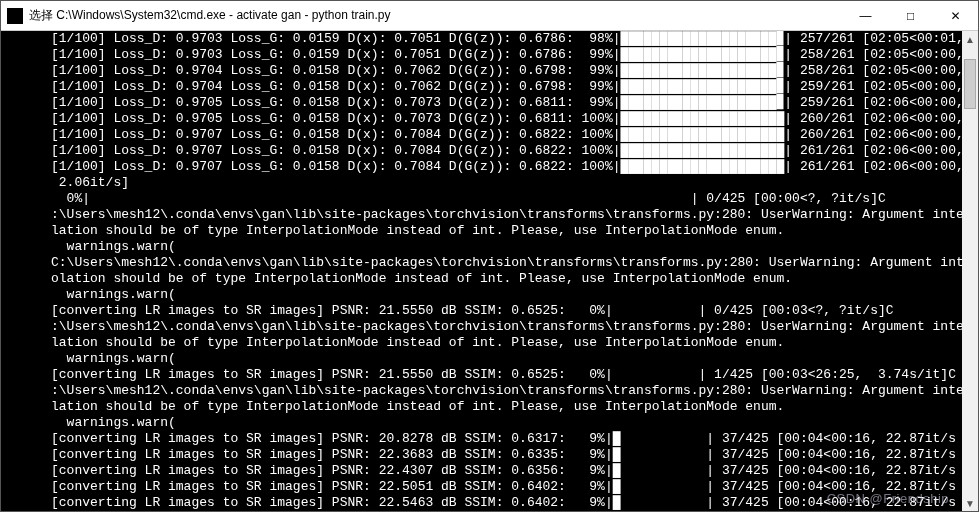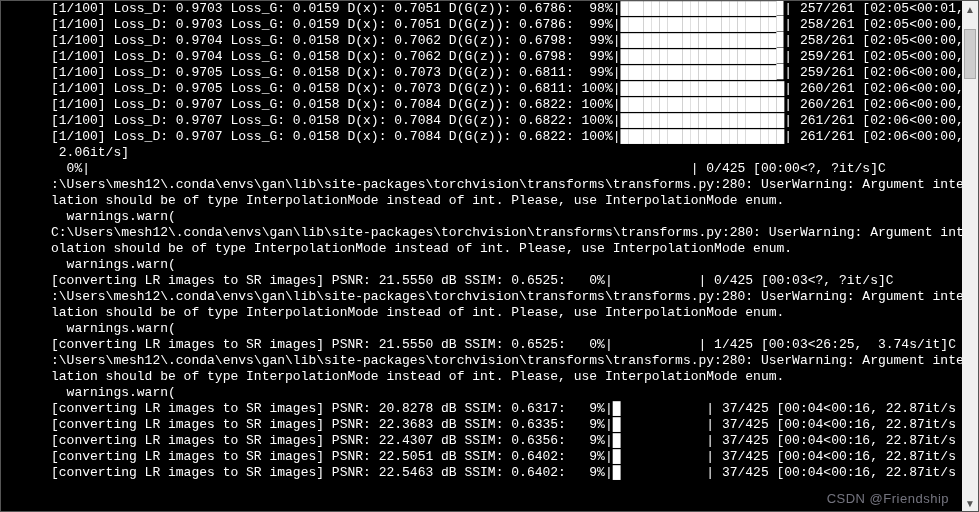--- a/index.html
+++ b/index.html
@@ -15,20 +15,32 @@
   .scrollbar { width: 16px; background: #f0f0f0; display: flex; flex-direction: column; }
   .sb-arrow { height: 16px; display:flex; align-items:center; justify-content:center; font-size:10px; color:#555; background:#f0f0f0; }
   .sb-track { flex: 1; background: #f0f0f0; position: relative; }
   .sb-thumb { position:absolute; left:2px; right:2px; top: 12px; height: 50px; background:#cdcdcd; border:1px solid #aaa; }
   .watermark { position: absolute; right: 30px; bottom: 6px; font-family: Arial, sans-serif; font-size: 13px; color: rgba(210,210,230,0.55); letter-spacing: 0.5px; pointer-events:none; }
 </style>
 </head>
 <body>
 
 <div class="window">
+  <div class="titlebar">
+    <span class="titlebar-icon"></span>
+    <div class="titlebar-title">
+      <span>选择</span>
+      <span>C:\Windows\System32\cmd.exe - activate  gan - python  train.py</span>
+    </div>
+    <div class="titlebar-controls">
+       <div class="tb-btn">—</div>
+       <div class="tb-btn">□</div>
+       <div class="tb-btn close">✕</div>
+    </div>
+  </div>
   <div class="terminal-area">
     <div class="terminal" id="terminal">[1/100] Loss_D: 0.9703 Loss_G: 0.0159 D(x): 0.7051 D(G(z)): 0.6786:  98%|████████████████████▉| 257/261 [02:05&lt;00:01,
 [1/100] Loss_D: 0.9703 Loss_G: 0.0159 D(x): 0.7051 D(G(z)): 0.6786:  99%|████████████████████▉| 258/261 [02:05&lt;00:00,
 [1/100] Loss_D: 0.9704 Loss_G: 0.0158 D(x): 0.7062 D(G(z)): 0.6798:  99%|████████████████████▉| 258/261 [02:05&lt;00:00,
 [1/100] Loss_D: 0.9704 Loss_G: 0.0158 D(x): 0.7062 D(G(z)): 0.6798:  99%|████████████████████▉| 259/261 [02:05&lt;00:00,
 [1/100] Loss_D: 0.9705 Loss_G: 0.0158 D(x): 0.7073 D(G(z)): 0.6811:  99%|████████████████████▉| 259/261 [02:06&lt;00:00,
 [1/100] Loss_D: 0.9705 Loss_G: 0.0158 D(x): 0.7073 D(G(z)): 0.6811: 100%|█████████████████████| 260/261 [02:06&lt;00:00,
 [1/100] Loss_D: 0.9707 Loss_G: 0.0158 D(x): 0.7084 D(G(z)): 0.6822: 100%|█████████████████████| 260/261 [02:06&lt;00:00,
 [1/100] Loss_D: 0.9707 Loss_G: 0.0158 D(x): 0.7084 D(G(z)): 0.6822: 100%|█████████████████████| 261/261 [02:06&lt;00:00,
 [1/100] Loss_D: 0.9707 Loss_G: 0.0158 D(x): 0.7084 D(G(z)): 0.6822: 100%|█████████████████████| 261/261 [02:06&lt;00:00,

